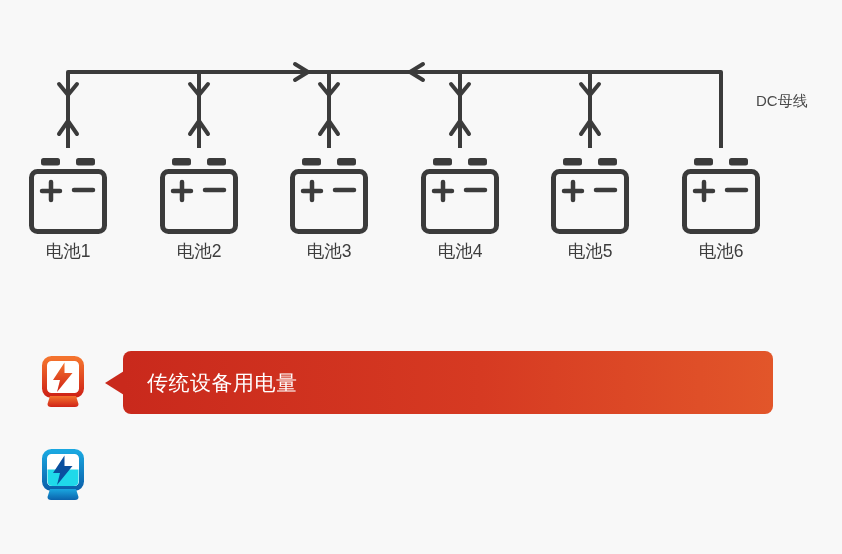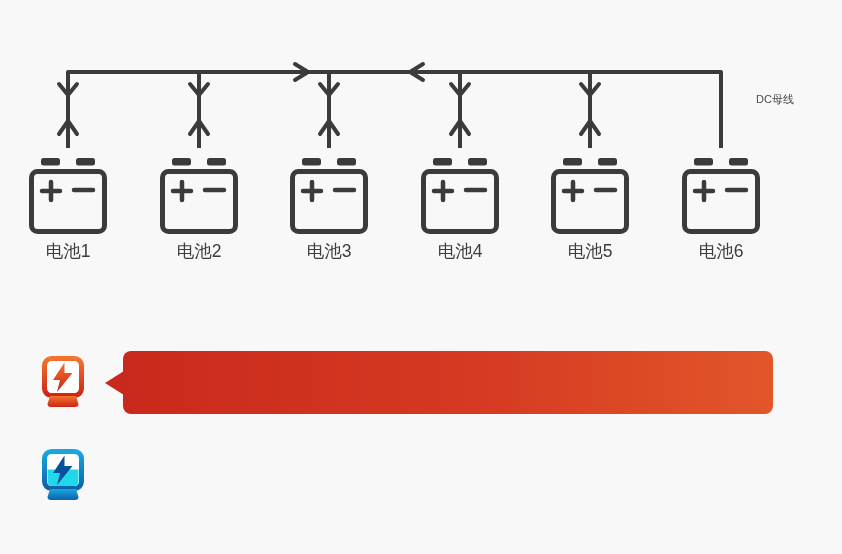--- a/index.html
+++ b/index.html
@@ -8,21 +8,21 @@
     width:842px;height:554px;
     background:#f8f8f8;
     overflow:hidden;
     font-family:"Liberation Sans","DejaVu Sans",sans-serif;
   }
   .abs{position:absolute;}
   
   #circuit{left:0;top:0;}
   .bus-label{
     left:756px;top:92px;
-    font-size:11px;color:#4a4a4a;
+    font-size:15px;color:#4a4a4a;
     white-space:nowrap;
   }
   
   .bar{
     position:absolute;
     left:123px;
     width:650px;
     border-radius:8px;
   }
   .bar-red{
@@ -157,20 +157,21 @@
         <stop offset="1" stop-color="#cf2317"></stop>
       </linearGradient>
     </defs>
     <rect x="4.5" y="4.5" width="37" height="37" rx="7" fill="#ffffff" stroke="url(#gradRed)" stroke-width="5"></rect>
     <polygon points="24.5,8.5 13,26 20,26 17,38 32.5,19 24.5,19" fill="url(#gradRed)"></polygon>
     <path d="M 10 42 L 36 42 L 38.5 50 Q 38.5 53 35 53 L 11 53 Q 7.5 53 7.5 50 Z" fill="url(#gradRed)"></path>
   </svg>
 
   <div class="bar bar-red">
     <span class="tail tail-red"></span>
+    <span class="bar-label">传统设备用电量</span>
   </div>
 
   <svg id="icon-blue" class="abs meter-icon" width="46" height="57" viewBox="0 0 46 57">
     <defs>
       <linearGradient id="gradBlue" x1="0" y1="0" x2="0" y2="1">
         <stop offset="0" stop-color="#1aa7e0"></stop>
         <stop offset="1" stop-color="#0b62ac"></stop>
       </linearGradient>
     </defs>
     <rect x="4.5" y="4.5" width="37" height="37" rx="7" fill="#ffffff" stroke="url(#gradBlue)" stroke-width="5"></rect>

